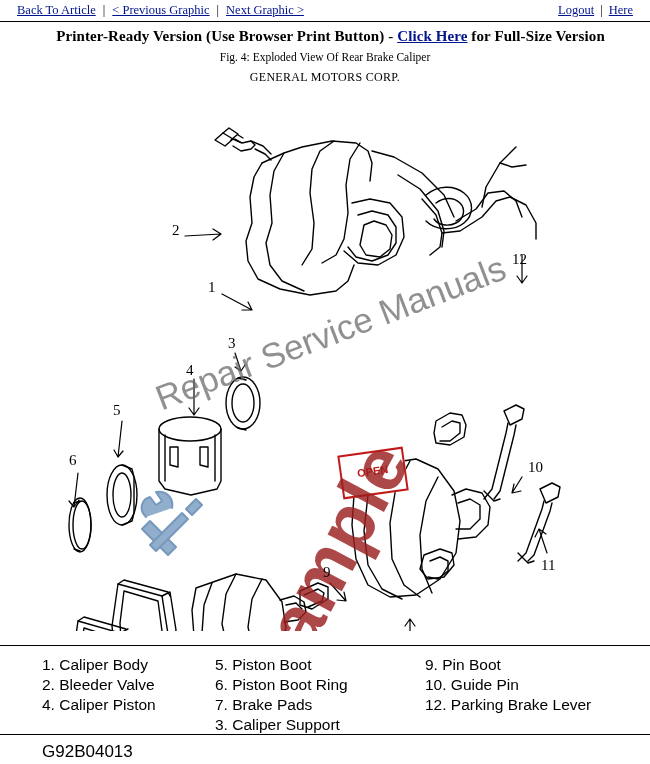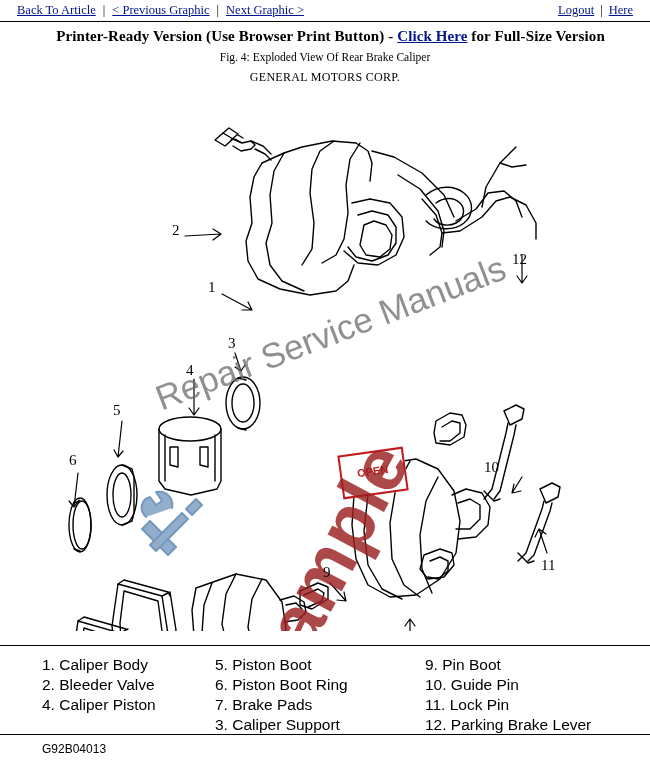--- a/index.html
+++ b/index.html
@@ -171,21 +171,21 @@
   .legend-col.c2 { width: 210px; padding-left: 0px; box-sizing: border-box; }
   .legend-col.c3 { width: 225px; padding-left: 0px; box-sizing: border-box; }
   .legend-row { white-space: nowrap; }
 
   
   .footcode {
     position: absolute;
     left: 42px;
     top: 742px;
     font-family: "Liberation Sans", sans-serif;
-    font-size: 12px;
+    font-size: 17px;
   }
 </style>
 </head>
 <body>
 
 <div class="topbar">
   <div class="left">
     <span class="navlink">Back To Article</span>
     <span class="sep">|</span>
     <span class="navlink">&lt; Previous Graphic</span>
@@ -352,39 +352,38 @@
   <div class="wm-sample">Sample</div>
 
   <div class="callout" style="left:172px; top:131px;">2</div>
   <div class="callout" style="left:208px; top:188px;">1</div>
   <div class="callout" style="left:228px; top:244px;">3</div>
   <div class="callout" style="left:186px; top:271px;">4</div>
   <div class="callout" style="left:113px; top:311px;">5</div>
   <div class="callout" style="left:69px; top:361px;">6</div>
 
   <div class="callout" style="left:323px; top:473px;">9</div>
-  <div class="callout" style="left:484px; top:368px;">10</div>
+  <div class="callout" style="left:528px; top:368px;">10</div>
   <div class="callout" style="left:541px; top:466px;">11</div>
   <div class="callout" style="left:512px; top:160px;">12</div>
 
 </div>
 
 <div class="legend">
   <div class="legend-col c1">
     <div class="legend-row">1. Caliper Body</div>
     <div class="legend-row">2. Bleeder Valve</div>
     <div class="legend-row">4. Caliper Piston</div>
   </div>
   <div class="legend-col c2">
     <div class="legend-row">5. Piston Boot</div>
     <div class="legend-row">6. Piston Boot Ring</div>
     <div class="legend-row">7. Brake Pads</div>
     <div class="legend-row">3. Caliper Support</div>
   </div>
   <div class="legend-col c3">
     <div class="legend-row">9. Pin Boot</div>
     <div class="legend-row">10. Guide Pin</div>
-    <div class="legend-row">11. Lock Pin</div>
     <div class="legend-row">12. Parking Brake Lever</div>
   </div>
 </div>
 
 <div class="footcode">G92B04013</div>
 
 </body></html>

